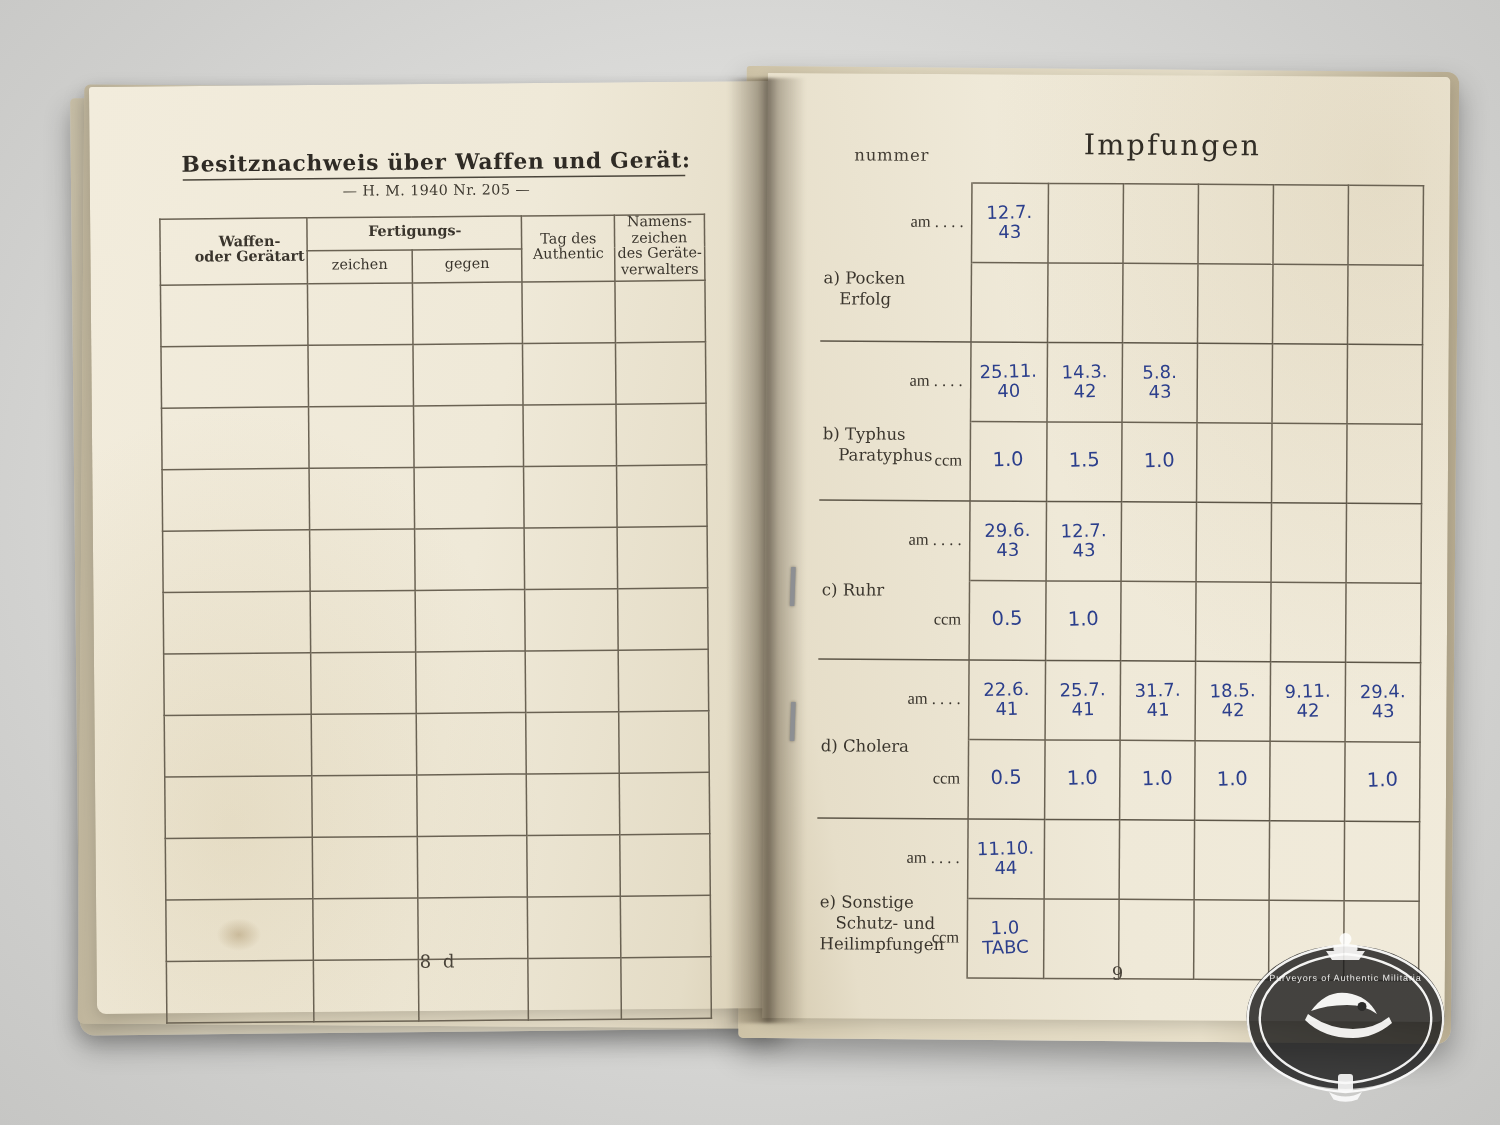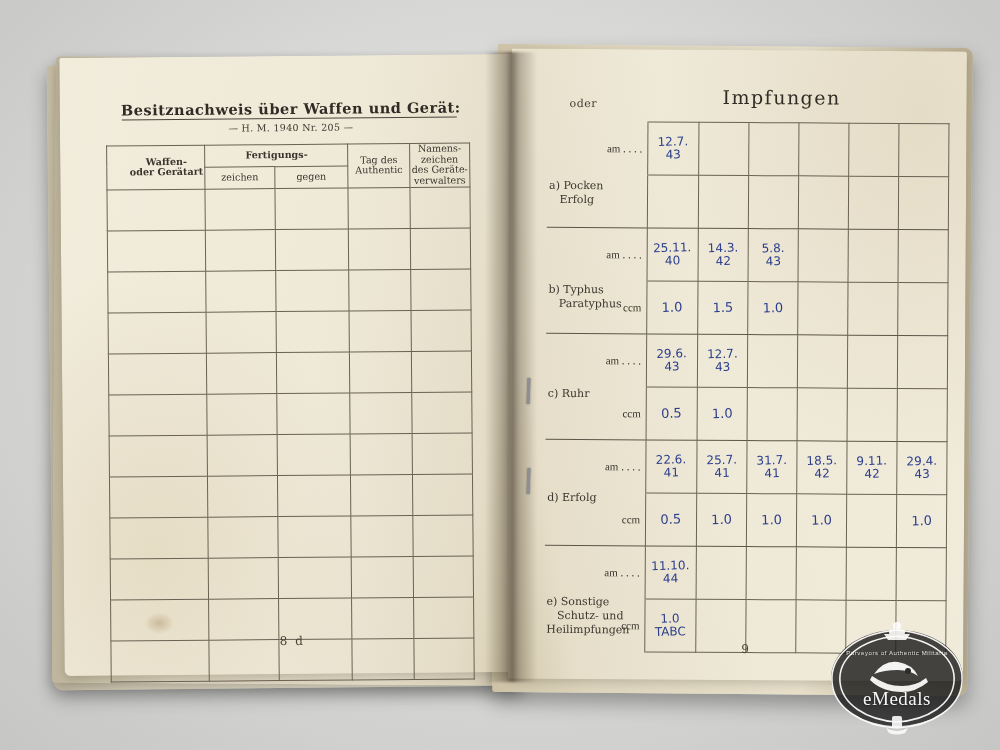--- a/index.html
+++ b/index.html
@@ -427,21 +427,21 @@
 
         <div class="lp-pagenum frak">8 d</div>
         <div class="stain1"></div>
       </div>
     </div>
 
     <div class="page page-right">
       <div class="lp">
 
         <div class="rp-title frak">Impfungen</div>
-        <div class="rp-gegen frak">oder</div>
+        <div class="rp-gegen frak">nummer</div>
 
         <table class="grid rp-table">
           <tbody id="rp-body">
               <tr>
                 <td class="rowlabel" style="width: 92px; height: 52px;">am . . . .</td>
                 <td class="cell" style="height: 52px;">
                   <span class="hand small">12.7.<br>43</span>
                 </td>
                 <td class="cell" style="height: 52px;"></td>
                 <td class="cell" style="height: 52px;"></td>
@@ -577,21 +577,21 @@
                 <td class="cell" style="height: 52px;"></td>
               </tr>
             </tbody>
         </table>
 
         <div class="rp-pagenum frak">9</div>
       <div style="position: absolute; left: 36px; top: 72px; width: 92px;">
             <div style="position: absolute; left: 2px; top: 58px; width: 90px; font-size: 11px; line-height: 1.25; color: rgb(58, 53, 45); font-family: &quot;DejaVu Serif&quot;, serif;">a) Pocken<br>&nbsp;&nbsp;&nbsp;Erfolg</div>
             <div style="position: absolute; left: 2px; top: 162px; width: 90px; font-size: 11px; line-height: 1.25; color: rgb(58, 53, 45); font-family: &quot;DejaVu Serif&quot;, serif;">b) Typhus<br>&nbsp;&nbsp;&nbsp;Paratyphus</div>
             <div style="position: absolute; left: 2px; top: 266px; width: 90px; font-size: 11px; line-height: 1.25; color: rgb(58, 53, 45); font-family: &quot;DejaVu Serif&quot;, serif;">c) Ruhr</div>
-            <div style="position: absolute; left: 2px; top: 370px; width: 90px; font-size: 11px; line-height: 1.25; color: rgb(58, 53, 45); font-family: &quot;DejaVu Serif&quot;, serif;">d) Erfolg</div>
+            <div style="position: absolute; left: 2px; top: 370px; width: 90px; font-size: 11px; line-height: 1.25; color: rgb(58, 53, 45); font-family: &quot;DejaVu Serif&quot;, serif;">d) Cholera</div>
             <div style="position: absolute; left: 2px; top: 474px; width: 90px; font-size: 11px; line-height: 1.25; color: rgb(58, 53, 45); font-family: &quot;DejaVu Serif&quot;, serif;">e) Sonstige<br>&nbsp;&nbsp;&nbsp;Schutz- und<br>Heilimpfungen</div>
           </div>
         </div>
     </div>
 
     <div class="gutter"></div>
     <div class="staple" style="top:340px;"></div>
     <div class="staple" style="top:430px;"></div>
   </div>
 
@@ -611,15 +611,14 @@
         <path d="M62 58 q10 -14 24 -12 q14 2 20 14 q-8 -6 -20 -6 q-14 0 -24 4 z"></path>
         <circle cx="96" cy="55" r="3" fill="#1b1b1b"></circle>
         <path d="M60 60 q14 10 30 10 q14 0 24 -8 l2 4 q-12 10 -26 10 q-20 0 -32 -12 z"></path>
       </g>
       <g fill="#ffffff" opacity="0.9">
         <rect x="80" y="100" width="10" height="12" rx="2"></rect>
         <path d="M74 112 q11 6 22 0 l-3 5 q-8 3 -16 0 z"></path>
       </g>
     </svg>
     <div class="logo-tagline">Purveyors of Authentic Militaria</div>
-    <div class="logo-text">eMedals</div>
   </div>
 </div>
 
 </body></html>

